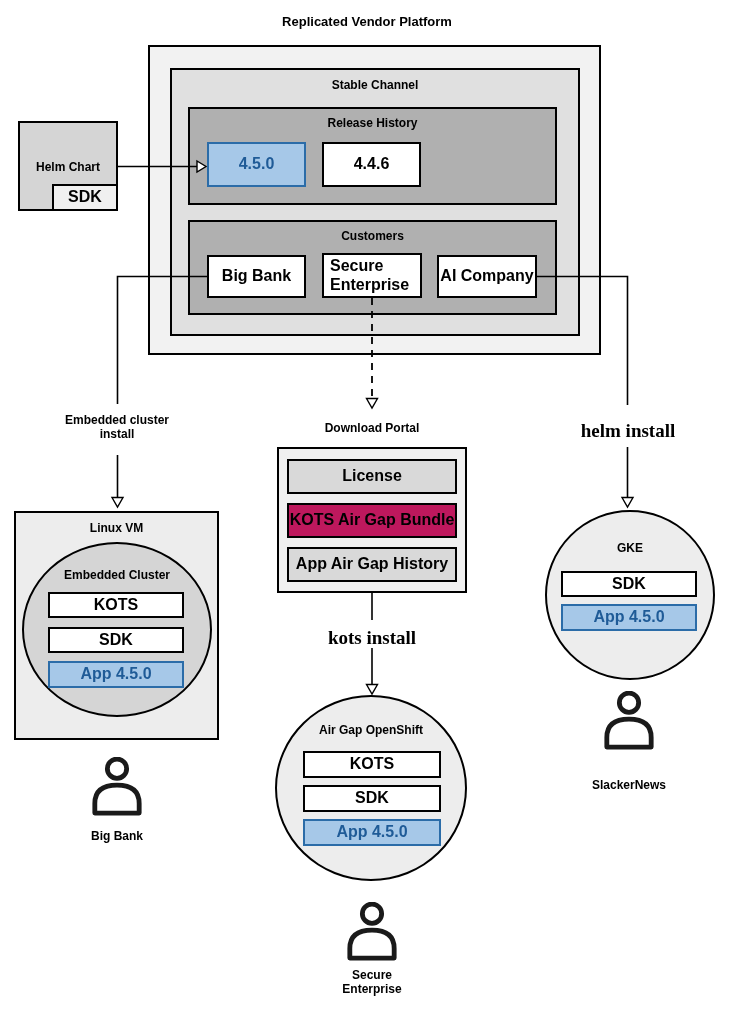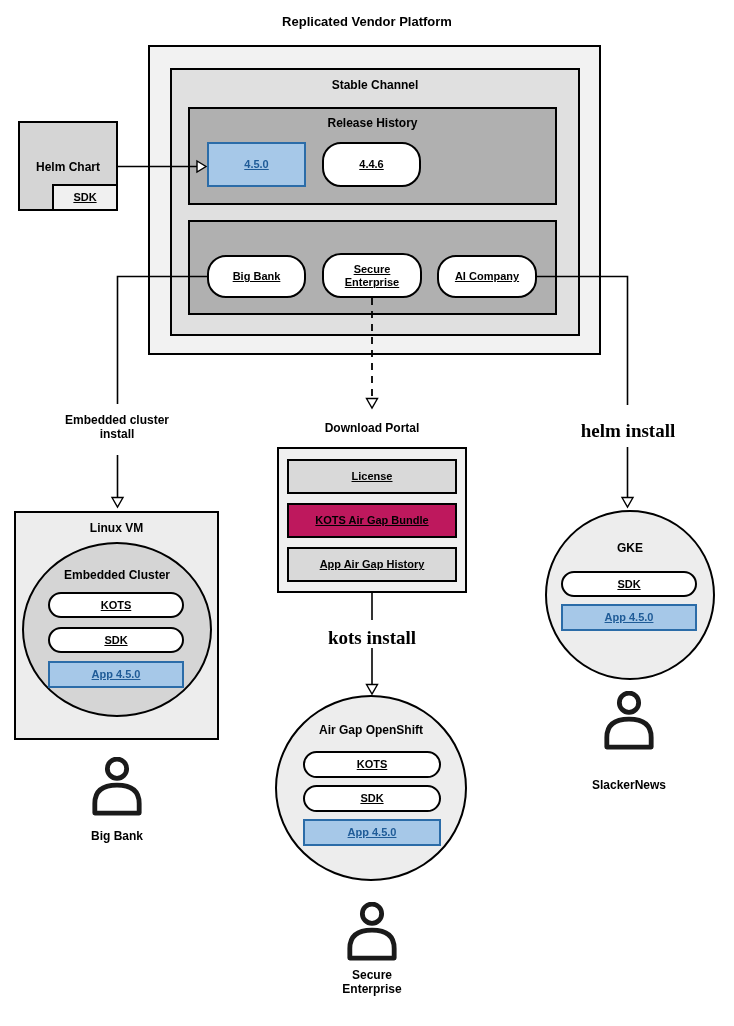--- a/index.html
+++ b/index.html
@@ -2,23 +2,23 @@
 <html style="--hl-fill: #a6c8e8; --hl-border: #2b6ca8; --hl-text: #1f5b97;"><head>
 <meta charset="utf-8">
 <style>
   :root{
     --hl-fill:#a6c8e8; --hl-border:#2b6ca8; --hl-text:#1f5b97; --line:#000000;
   }
   html,body{margin:0;padding:0;background:#ffffff;}
   body{font-family:"Liberation Sans",sans-serif;}
   #canvas{position:relative;width:734px;height:1026px;background:#ffffff;overflow:hidden;}
   .box{position:absolute;box-sizing:border-box;border:2px solid var(--line);}
-  .leaf{display:flex;align-items:center;justify-content:center;text-align:center;
-        font-weight:bold;font-size:11px;color:#000;line-height:1.15;text-decoration:underline;}
-  .white{background:#ffffff;border-radius:19px;}
+  .leaf{display:flex;align-items:center;justify-content:center;text-align:left;
+        font-weight:bold;font-size:16px;color:#000;line-height:1.15;}
+  .white{background:#ffffff;}
   .blue{background:var(--hl-fill);border-color:var(--hl-border);color:var(--hl-text);}
   .lbl{position:absolute;text-align:center;font-weight:bold;font-size:12px;color:#000;line-height:1.2;}
   .title-lbl{font-size:13px;}
   .mono{font-family:Liberation Serif, serif;font-size:19px;font-weight:bold;letter-spacing:0;}
   .circle{border-radius:50%;}
   #connectors{position:absolute;left:0;top:0;z-index:20;pointer-events:none;}
   .person{position:absolute;z-index:5;}
 </style>
 </head>
 <body>
@@ -31,20 +31,21 @@
 
   <div class="box" style="left:170px;top:68px;width:410px;height:268px;background:#e0e0e0;"></div>
   <div class="lbl" style="left:170px;top:78px;width:410px;">Stable Channel</div>
 
   <div class="box" style="left:188px;top:107px;width:369px;height:98px;background:#b0b0b0;"></div>
   <div class="lbl" style="left:188px;top:116px;width:369px;">Release History</div>
   <div class="box leaf blue" style="left:207px;top:142px;width:99px;height:45px;">4.5.0</div>
   <div class="box leaf white" style="left:322px;top:142px;width:99px;height:45px;">4.4.6</div>
 
   <div class="box" style="left:188px;top:220px;width:369px;height:95px;background:#b0b0b0;"></div>
+  <div class="lbl" style="left:188px;top:229px;width:369px;">Customers</div>
   <div class="box leaf white" style="left:207px;top:255px;width:99px;height:43px;">Big Bank</div>
   <div class="box leaf white" style="left:322px;top:253px;width:100px;height:45px;padding:0 6px;">Secure Enterprise</div>
   <div class="box leaf white" style="left:437px;top:255px;width:100px;height:43px;">AI Company</div>
 
   <div class="box" style="left:18px;top:121px;width:100px;height:90px;background:#d5d5d5;"></div>
   <div class="lbl" style="left:18px;top:160px;width:100px;">Helm Chart</div>
   <div class="box leaf" style="left:52px;top:184px;width:66px;height:27px;background:#f0f0f0;">SDK</div>
 
   <div class="lbl" style="left:52px;top:413px;width:130px;">Embedded cluster install</div>
   <div class="box" style="left:14px;top:511px;width:205px;height:229px;background:#ededed;"></div>

